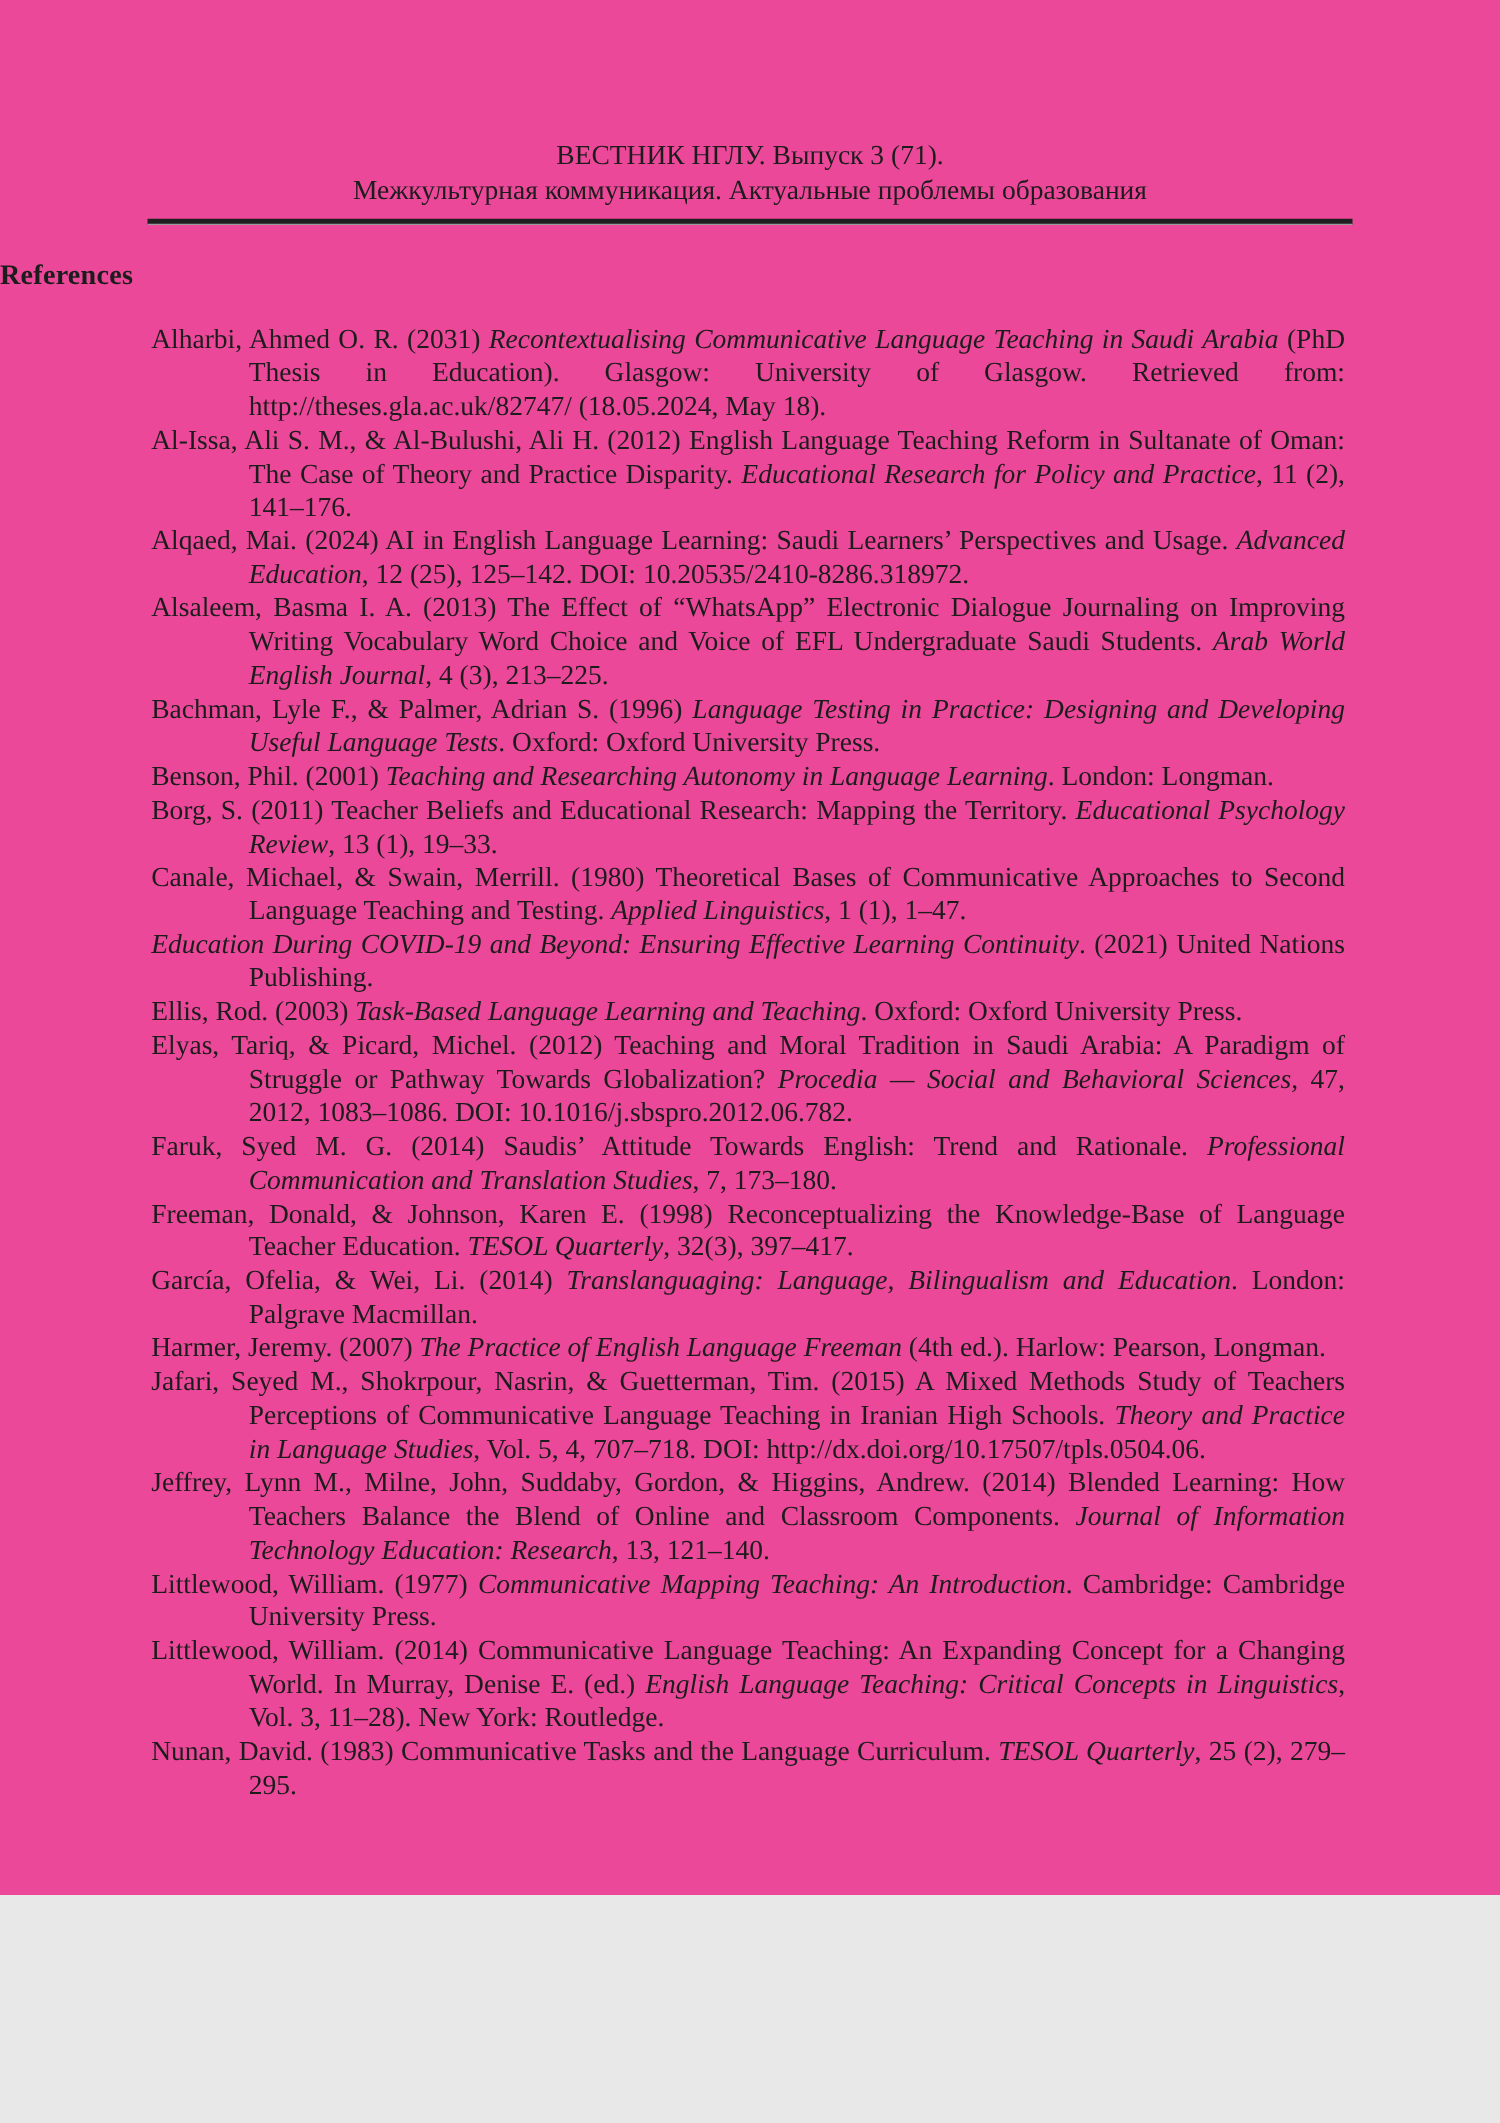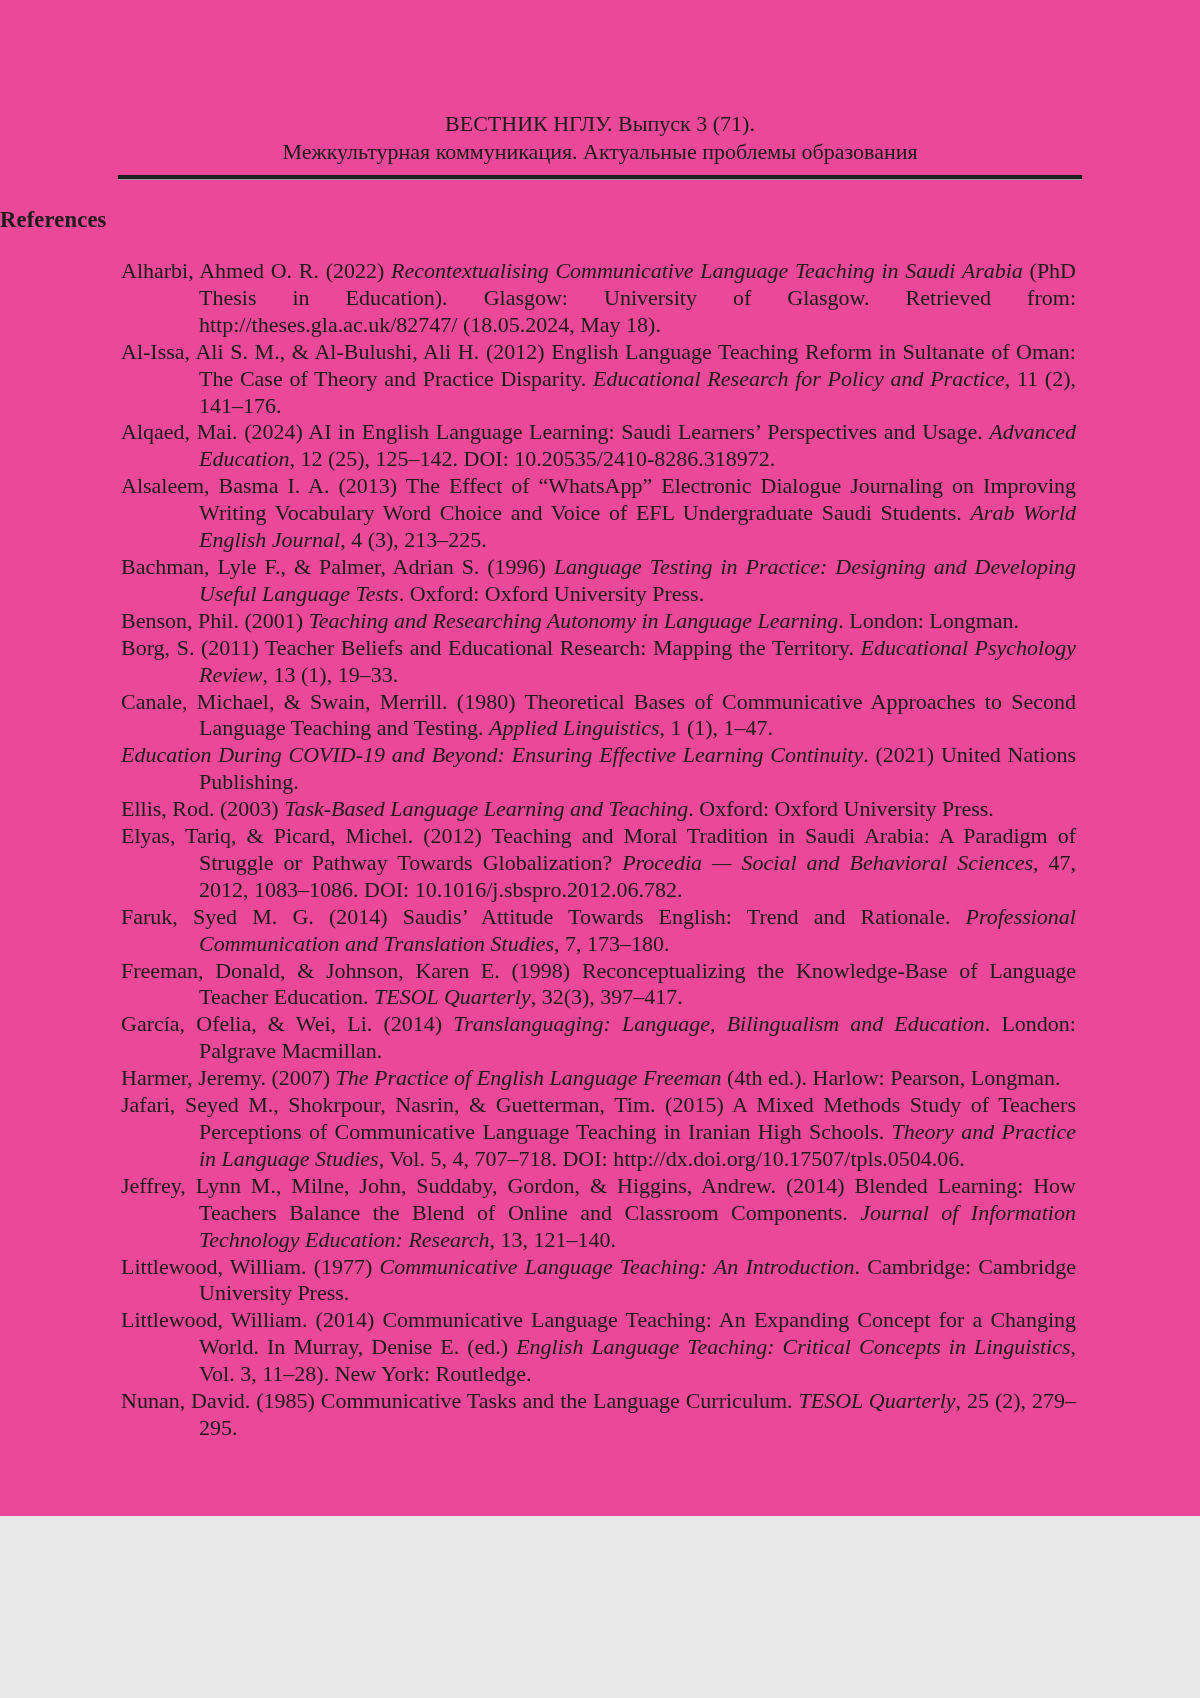--- a/index.html
+++ b/index.html
@@ -62,37 +62,37 @@
   <div class="running-header">
     <div>ВЕСТНИК НГЛУ. Выпуск 3 (71).</div>
     <div>Межкультурная коммуникация. Актуальные проблемы образования</div>
   </div>
 
   <div class="header-rule"></div>
 
   <div class="section-title">References</div>
 
   <div class="ref-list">
-      <p class="ref"><span>Alharbi, Ahmed O. R. (2022) </span><em>Recontextualising Communicative Language Teaching in Saudi Arabia</em><span> (PhD Thesis in Education). Glasgow: University of Glasgow. Retrieved from: http://theses.gla.ac.uk/82747/ (18.05.2024, May 18).</span></p>
+      <p class="ref"><span>Alharbi, Ahmed O. R. (2031) </span><em>Recontextualising Communicative Language Teaching in Saudi Arabia</em><span> (PhD Thesis in Education). Glasgow: University of Glasgow. Retrieved from: http://theses.gla.ac.uk/82747/ (18.05.2024, May 18).</span></p>
       <p class="ref"><span>Al-Issa, Ali S. M., &amp; Al-Bulushi, Ali H. (2012) English Language Teaching Reform in Sultanate of Oman: The Case of Theory and Practice Disparity. </span><em>Educational Research for Policy and Practice</em><span>, 11 (2), 141–176.</span></p>
       <p class="ref"><span>Alqaed, Mai. (2024) AI in English Language Learning: Saudi Learners’ Perspectives and Usage. </span><em>Advanced Education</em><span>, 12 (25), 125–142. DOI: 10.20535/2410-8286.318972.</span></p>
       <p class="ref"><span>Alsaleem, Basma I. A. (2013) The Effect of “WhatsApp” Electronic Dialogue Journaling on Improving Writing Vocabulary Word Choice and Voice of EFL Undergraduate Saudi Students. </span><em>Arab World English Journal</em><span>, 4 (3), 213–225.</span></p>
       <p class="ref"><span>Bachman, Lyle F., &amp; Palmer, Adrian S. (1996) </span><em>Language Testing in Practice: Designing and Developing Useful Language Tests</em><span>. Oxford: Oxford University Press.</span></p>
       <p class="ref"><span>Benson, Phil. (2001) </span><em>Teaching and Researching Autonomy in Language Learning</em><span>. London: Longman.</span></p>
       <p class="ref"><span>Borg, S. (2011) Teacher Beliefs and Educational Research: Mapping the Territory. </span><em>Educational Psychology Review</em><span>, 13 (1), 19–33.</span></p>
       <p class="ref"><span>Canale, Michael, &amp; Swain, Merrill. (1980) Theoretical Bases of Communicative Approaches to Second Language Teaching and Testing. </span><em>Applied Linguistics</em><span>, 1 (1), 1–47.</span></p>
       <p class="ref"><em>Education During COVID-19 and Beyond: Ensuring Effective Learning Continuity</em><span>. (2021) United Nations Publishing.</span></p>
       <p class="ref"><span>Ellis, Rod. (2003) </span><em>Task-Based Language Learning and Teaching</em><span>. Oxford: Oxford University Press.</span></p>
       <p class="ref"><span>Elyas, Tariq, &amp; Picard, Michel. (2012) Teaching and Moral Tradition in Saudi Arabia: A Paradigm of Struggle or Pathway Towards Globalization? </span><em>Procedia — Social and Behavioral Sciences,</em><span> 47, 2012, 1083–1086. DOI: 10.1016/j.sbspro.2012.06.782.</span></p>
       <p class="ref"><span>Faruk, Syed M. G. (2014) Saudis’ Attitude Towards English: Trend and Rationale. </span><em>Professional Communication and Translation Studies</em><span>, 7, 173–180.</span></p>
       <p class="ref"><span>Freeman, Donald, &amp; Johnson, Karen E. (1998) Reconceptualizing the Knowledge-Base of Language Teacher Education. </span><em>TESOL Quarterly</em><span>, 32(3), 397–417.</span></p>
       <p class="ref"><span>García, Ofelia, &amp; Wei, Li. (2014) </span><em>Translanguaging: Language, Bilingualism and Education</em><span>. London: Palgrave Macmillan.</span></p>
       <p class="ref"><span>Harmer, Jeremy. (2007) </span><em>The Practice of English Language Freeman</em><span> (4th ed.). Harlow: Pearson, Longman.</span></p>
       <p class="ref"><span>Jafari, Seyed M., Shokrpour, Nasrin, &amp; Guetterman, Tim. (2015) A Mixed Methods Study of Teachers Perceptions of Communicative Language Teaching in Iranian High Schools. </span><em>Theory and Practice in Language Studies</em><span>, Vol. 5, 4, 707–718. DOI: http://dx.doi.org/10.17507/tpls.0504.06.</span></p>
       <p class="ref"><span>Jeffrey, Lynn M., Milne, John, Suddaby, Gordon, &amp; Higgins, Andrew. (2014) Blended Learning: How Teachers Balance the Blend of Online and Classroom Components. </span><em>Journal of Information Technology Education: Research</em><span>, 13, 121–140.</span></p>
-      <p class="ref"><span>Littlewood, William. (1977) </span><em>Communicative Language Teaching: An Introduction</em><span>. Cambridge: Cambridge University Press.</span></p>
+      <p class="ref"><span>Littlewood, William. (1977) </span><em>Communicative Mapping Teaching: An Introduction</em><span>. Cambridge: Cambridge University Press.</span></p>
       <p class="ref"><span>Littlewood, William. (2014) Communicative Language Teaching: An Expanding Concept for a Changing World. In Murray, Denise E. (ed.) </span><em>English Language Teaching: Critical Concepts in Linguistics</em><span>, Vol. 3, 11–28). New York: Routledge.</span></p>
-      <p class="ref"><span>Nunan, David. (1985) Communicative Tasks and the Language Curriculum. </span><em>TESOL Quarterly</em><span>, 25 (2), 279–295.</span></p>
+      <p class="ref"><span>Nunan, David. (1983) Communicative Tasks and the Language Curriculum. </span><em>TESOL Quarterly</em><span>, 25 (2), 279–295.</span></p>
     </div>
 
   <div class="page-number">166</div>
 
 </div>
 
 </body></html>

